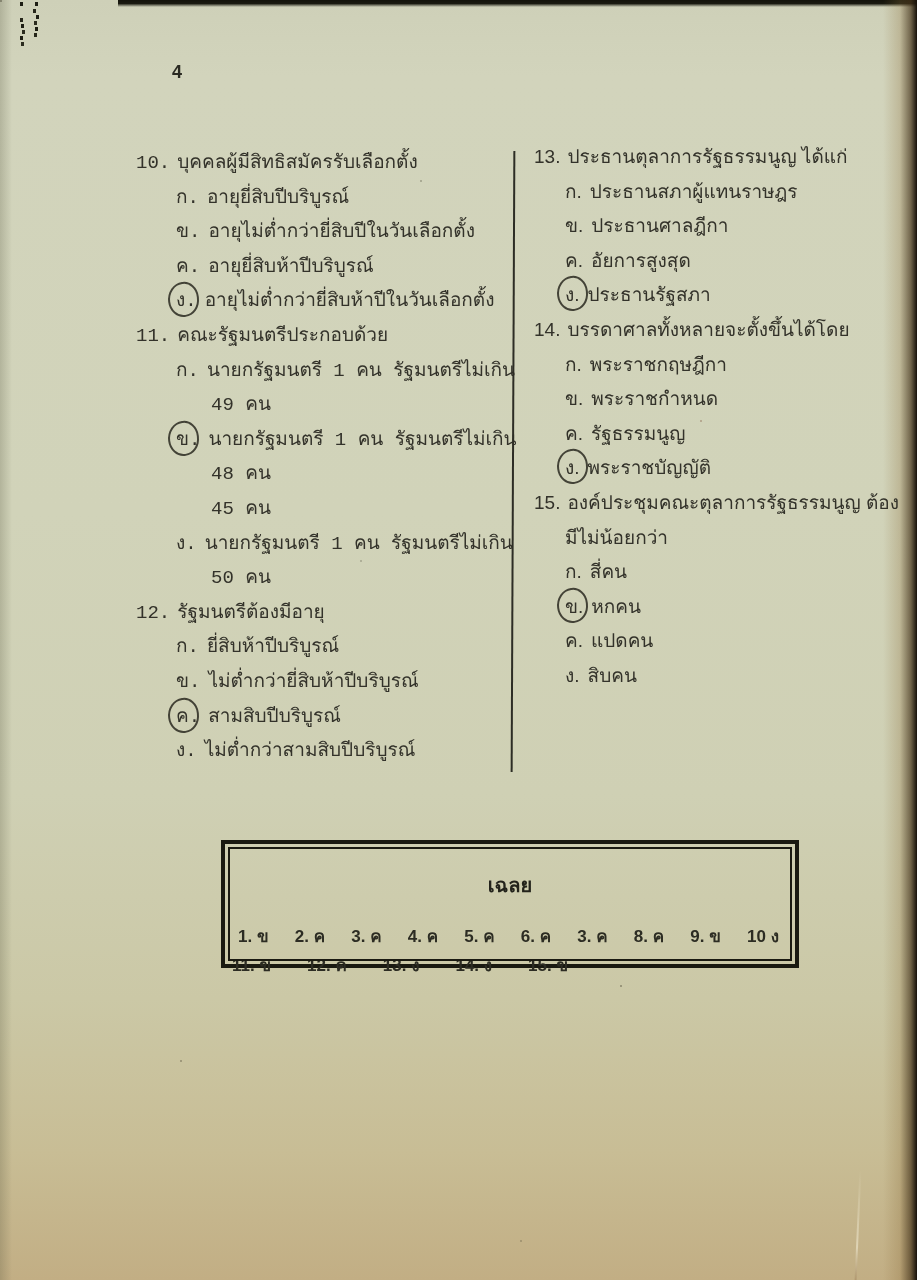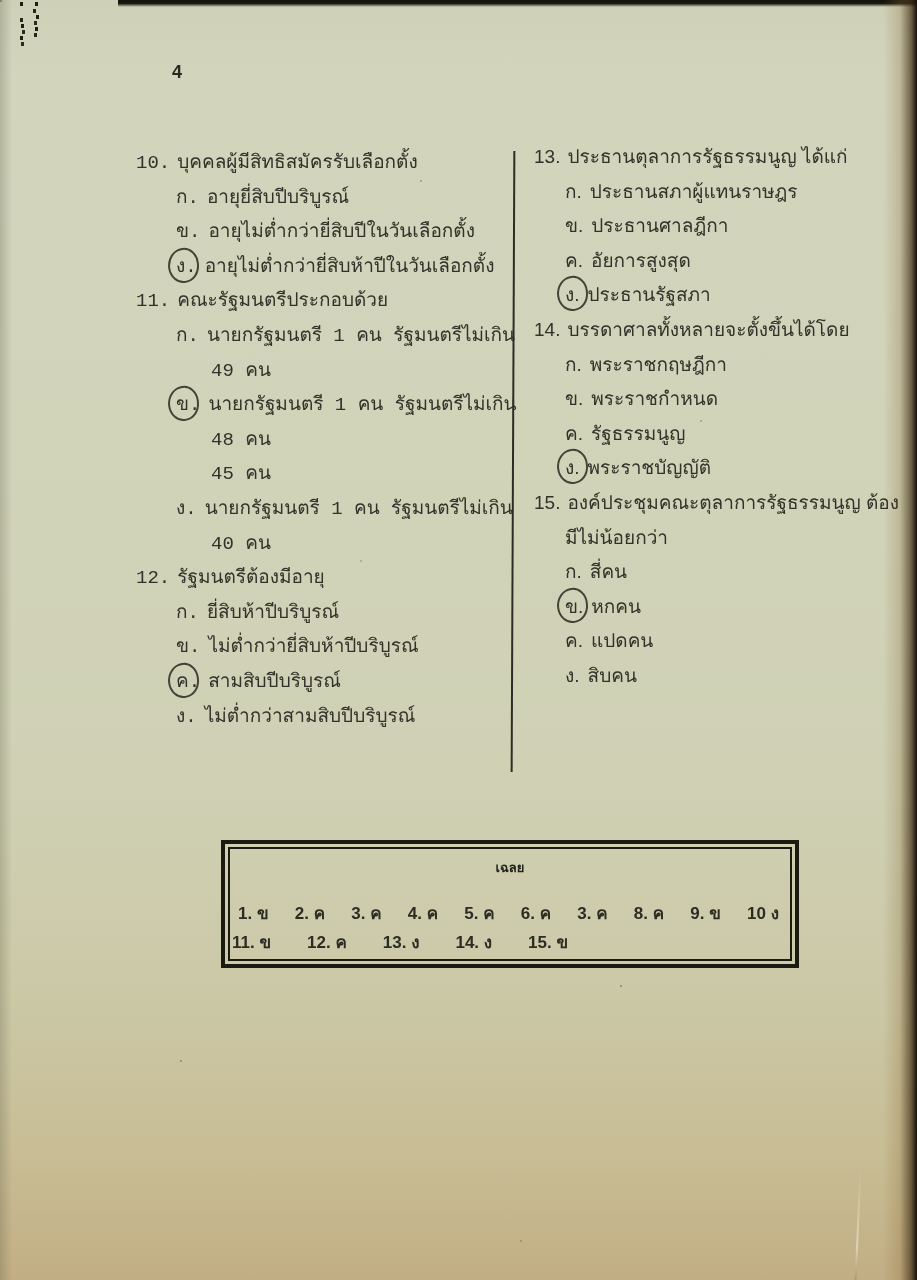--- a/index.html
+++ b/index.html
@@ -83,22 +83,22 @@
 
   
   .answer-box{
     position:absolute;left:221px;top:840px;width:578px;height:128px;
     border:4px solid #1a1a11;box-sizing:border-box;
   }
   .answer-inner{
     position:absolute;inset:3px;border:2px solid #1a1a11;
   }
   .answer-title{
-    margin-top:13px;text-align:center;
-    font-size:13px;font-weight:700;color:#23231b;
+    margin-top:25px;text-align:center;
+    font-size:20px;font-weight:700;color:#23231b;
   }
   .answer-row{color:#2c2c23;font-size:17px;font-weight:700;}
   .answer-row1{
     display:flex;justify-content:space-between;
     margin-top:21px;padding:0 16px 0 13px;align-items:flex-end;
   }
   .answer-row2{
     display:flex;gap:36px;margin-top:2px;padding-left:7px;
   }
 </style>
@@ -119,39 +119,42 @@
     <div class="line q-header">
       <span class="qnum">10.</span><span>บุคคลผู้มีสิทธิสมัครรับเลือกตั้ง</span>
     </div>
     <div class="line opt">
       <span class="lbl">ก.</span><span>อายุยี่สิบปีบริบูรณ์</span>
     </div>
     <div class="line opt">
       <span class="lbl">ข.</span><span>อายุไม่ต่ำกว่ายี่สิบปีในวันเลือกตั้ง</span>
     </div>
     <div class="line opt">
+      <span class="lbl">ค.</span><span>อายุยี่สิบห้าปีบริบูรณ์</span>
+    </div>
+    <div class="line opt">
       <span class="lbl circled">ง.</span><span>อายุไม่ต่ำกว่ายี่สิบห้าปีในวันเลือกตั้ง</span>
     </div>
 
     <div class="line q-header">
       <span class="qnum">11.</span><span>คณะรัฐมนตรีประกอบด้วย</span>
     </div>
     <div class="line opt">
       <span class="lbl">ก.</span><span>นายกรัฐมนตรี 1 คน รัฐมนตรีไม่เกิน</span>
     </div>
     <div class="line cont">49 คน</div>
     <div class="line opt">
       <span class="lbl circled">ข.</span><span>นายกรัฐมนตรี 1 คน รัฐมนตรีไม่เกิน</span>
     </div>
     <div class="line cont">48 คน</div>
     <div class="line cont">45 คน</div>
     <div class="line opt">
       <span class="lbl">ง.</span><span>นายกรัฐมนตรี 1 คน รัฐมนตรีไม่เกิน</span>
     </div>
-    <div class="line cont">40 คน</div>
+    <div class="line cont">50 คน</div>
 
     <div class="line q-header">
       <span class="qnum">12.</span><span>รัฐมนตรีต้องมีอายุ</span>
     </div>
     <div class="line opt">
       <span class="lbl">ก.</span><span>ยี่สิบห้าปีบริบูรณ์</span>
     </div>
     <div class="line opt">
       <span class="lbl">ข.</span><span>ไม่ต่ำกว่ายี่สิบห้าปีบริบูรณ์</span>
     </div>

